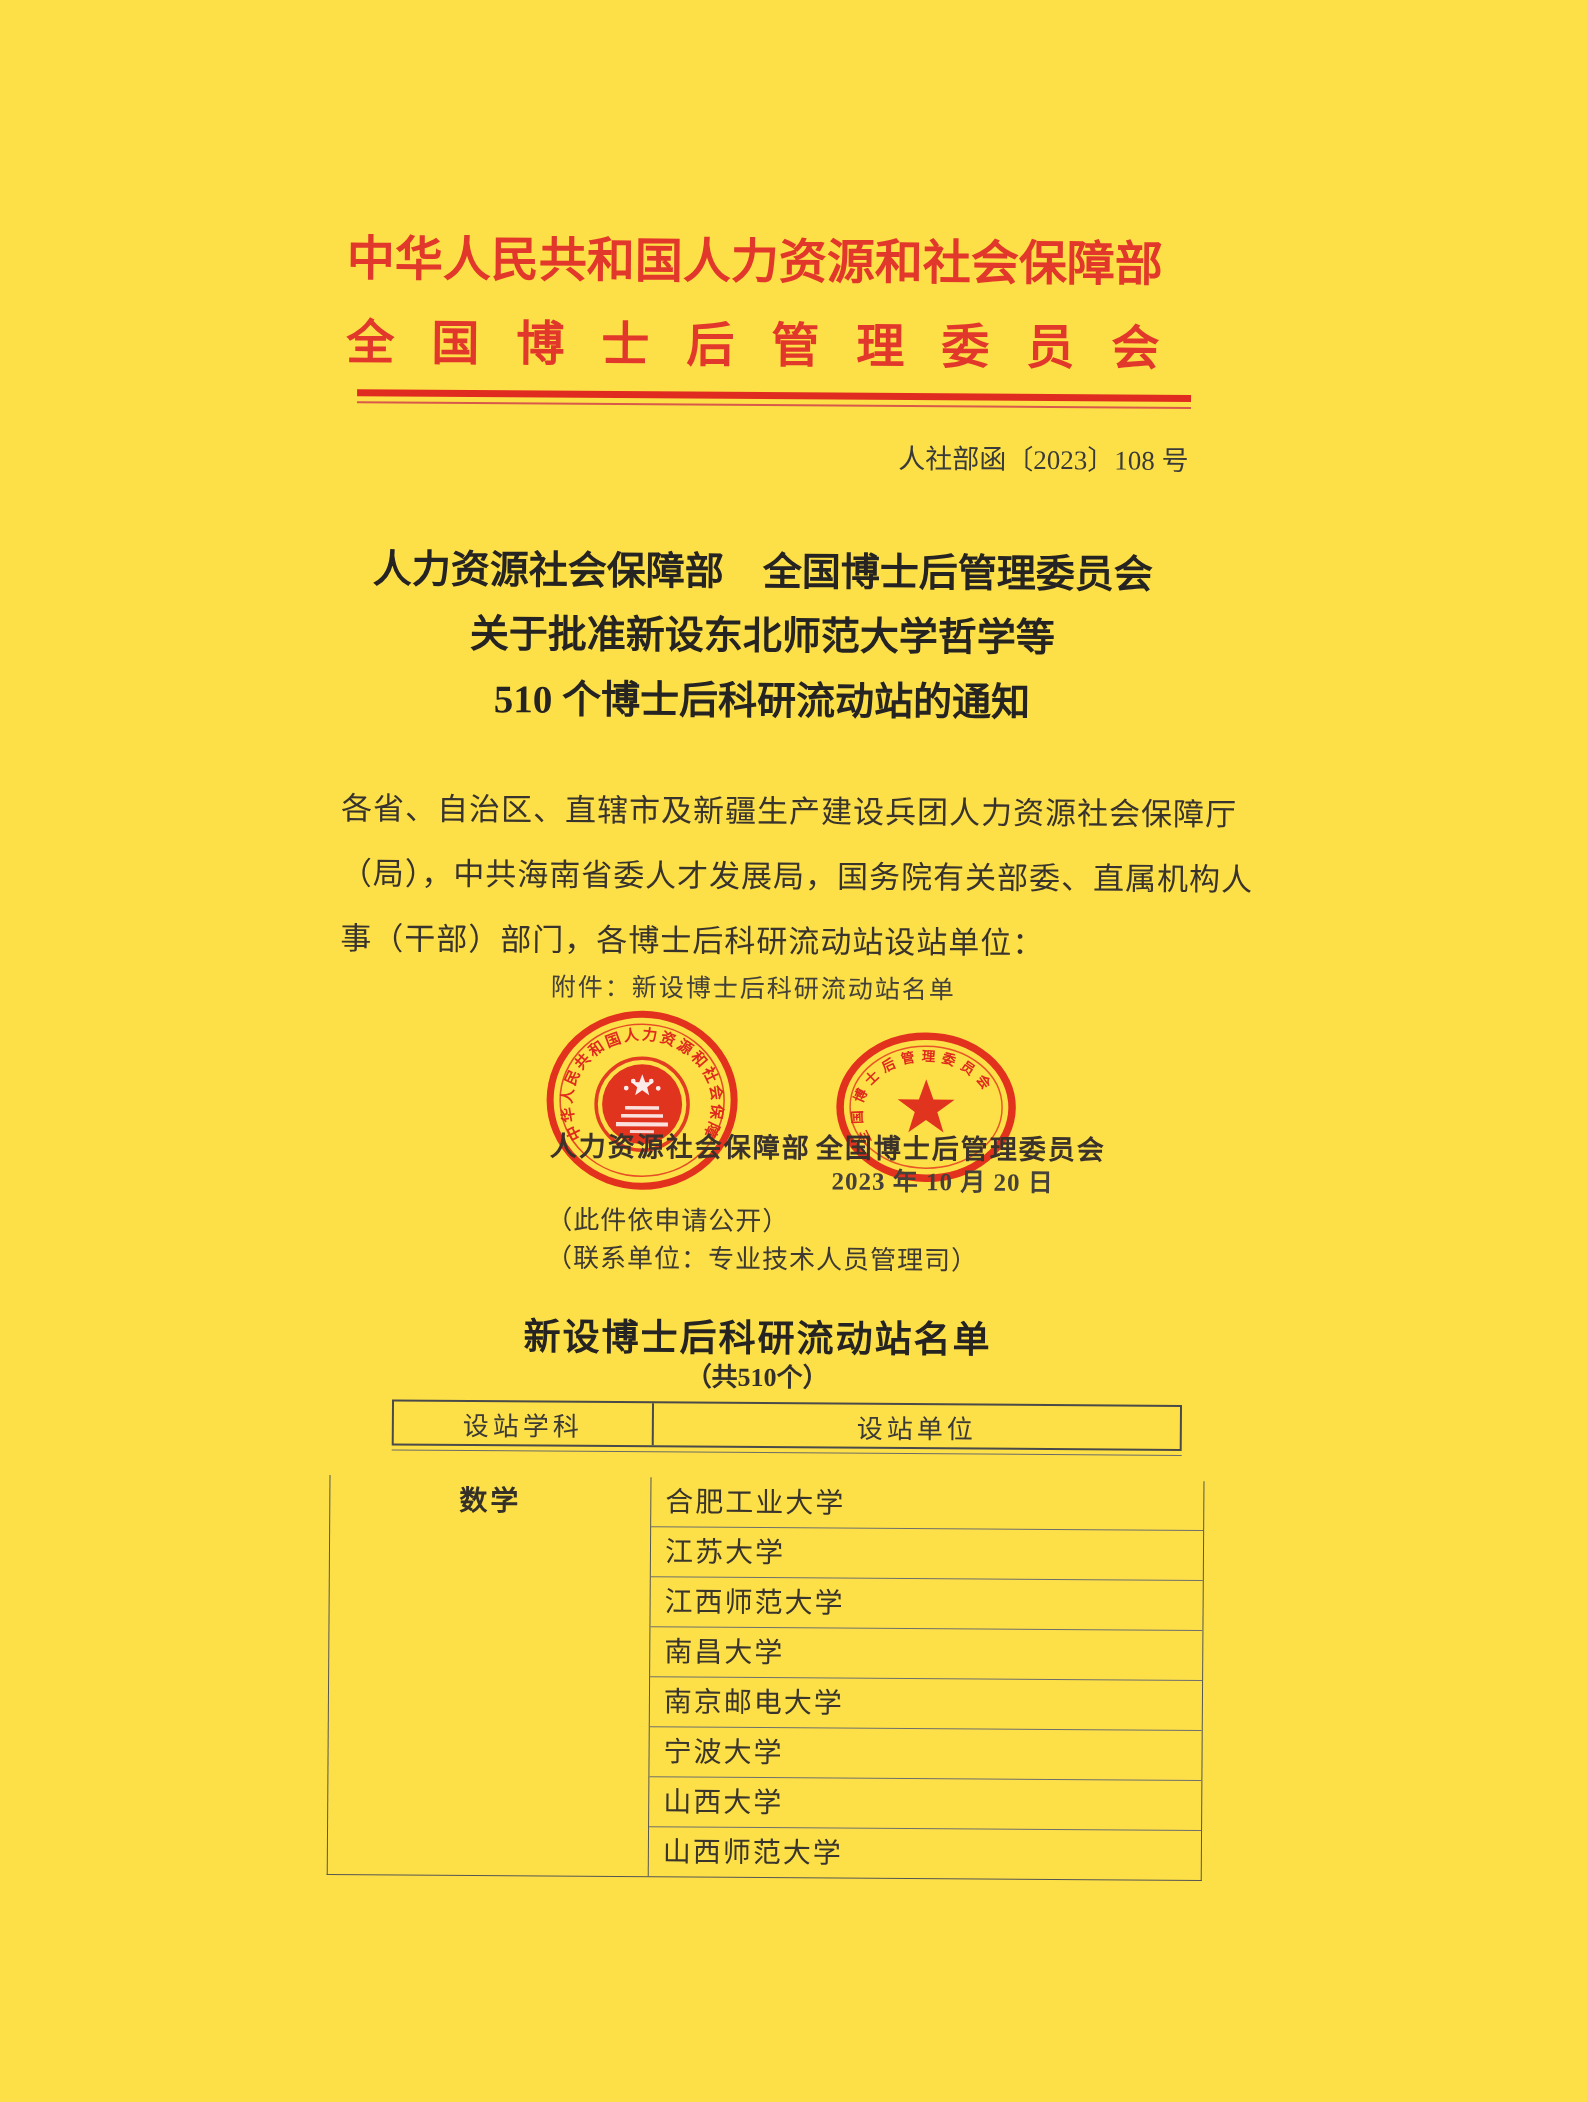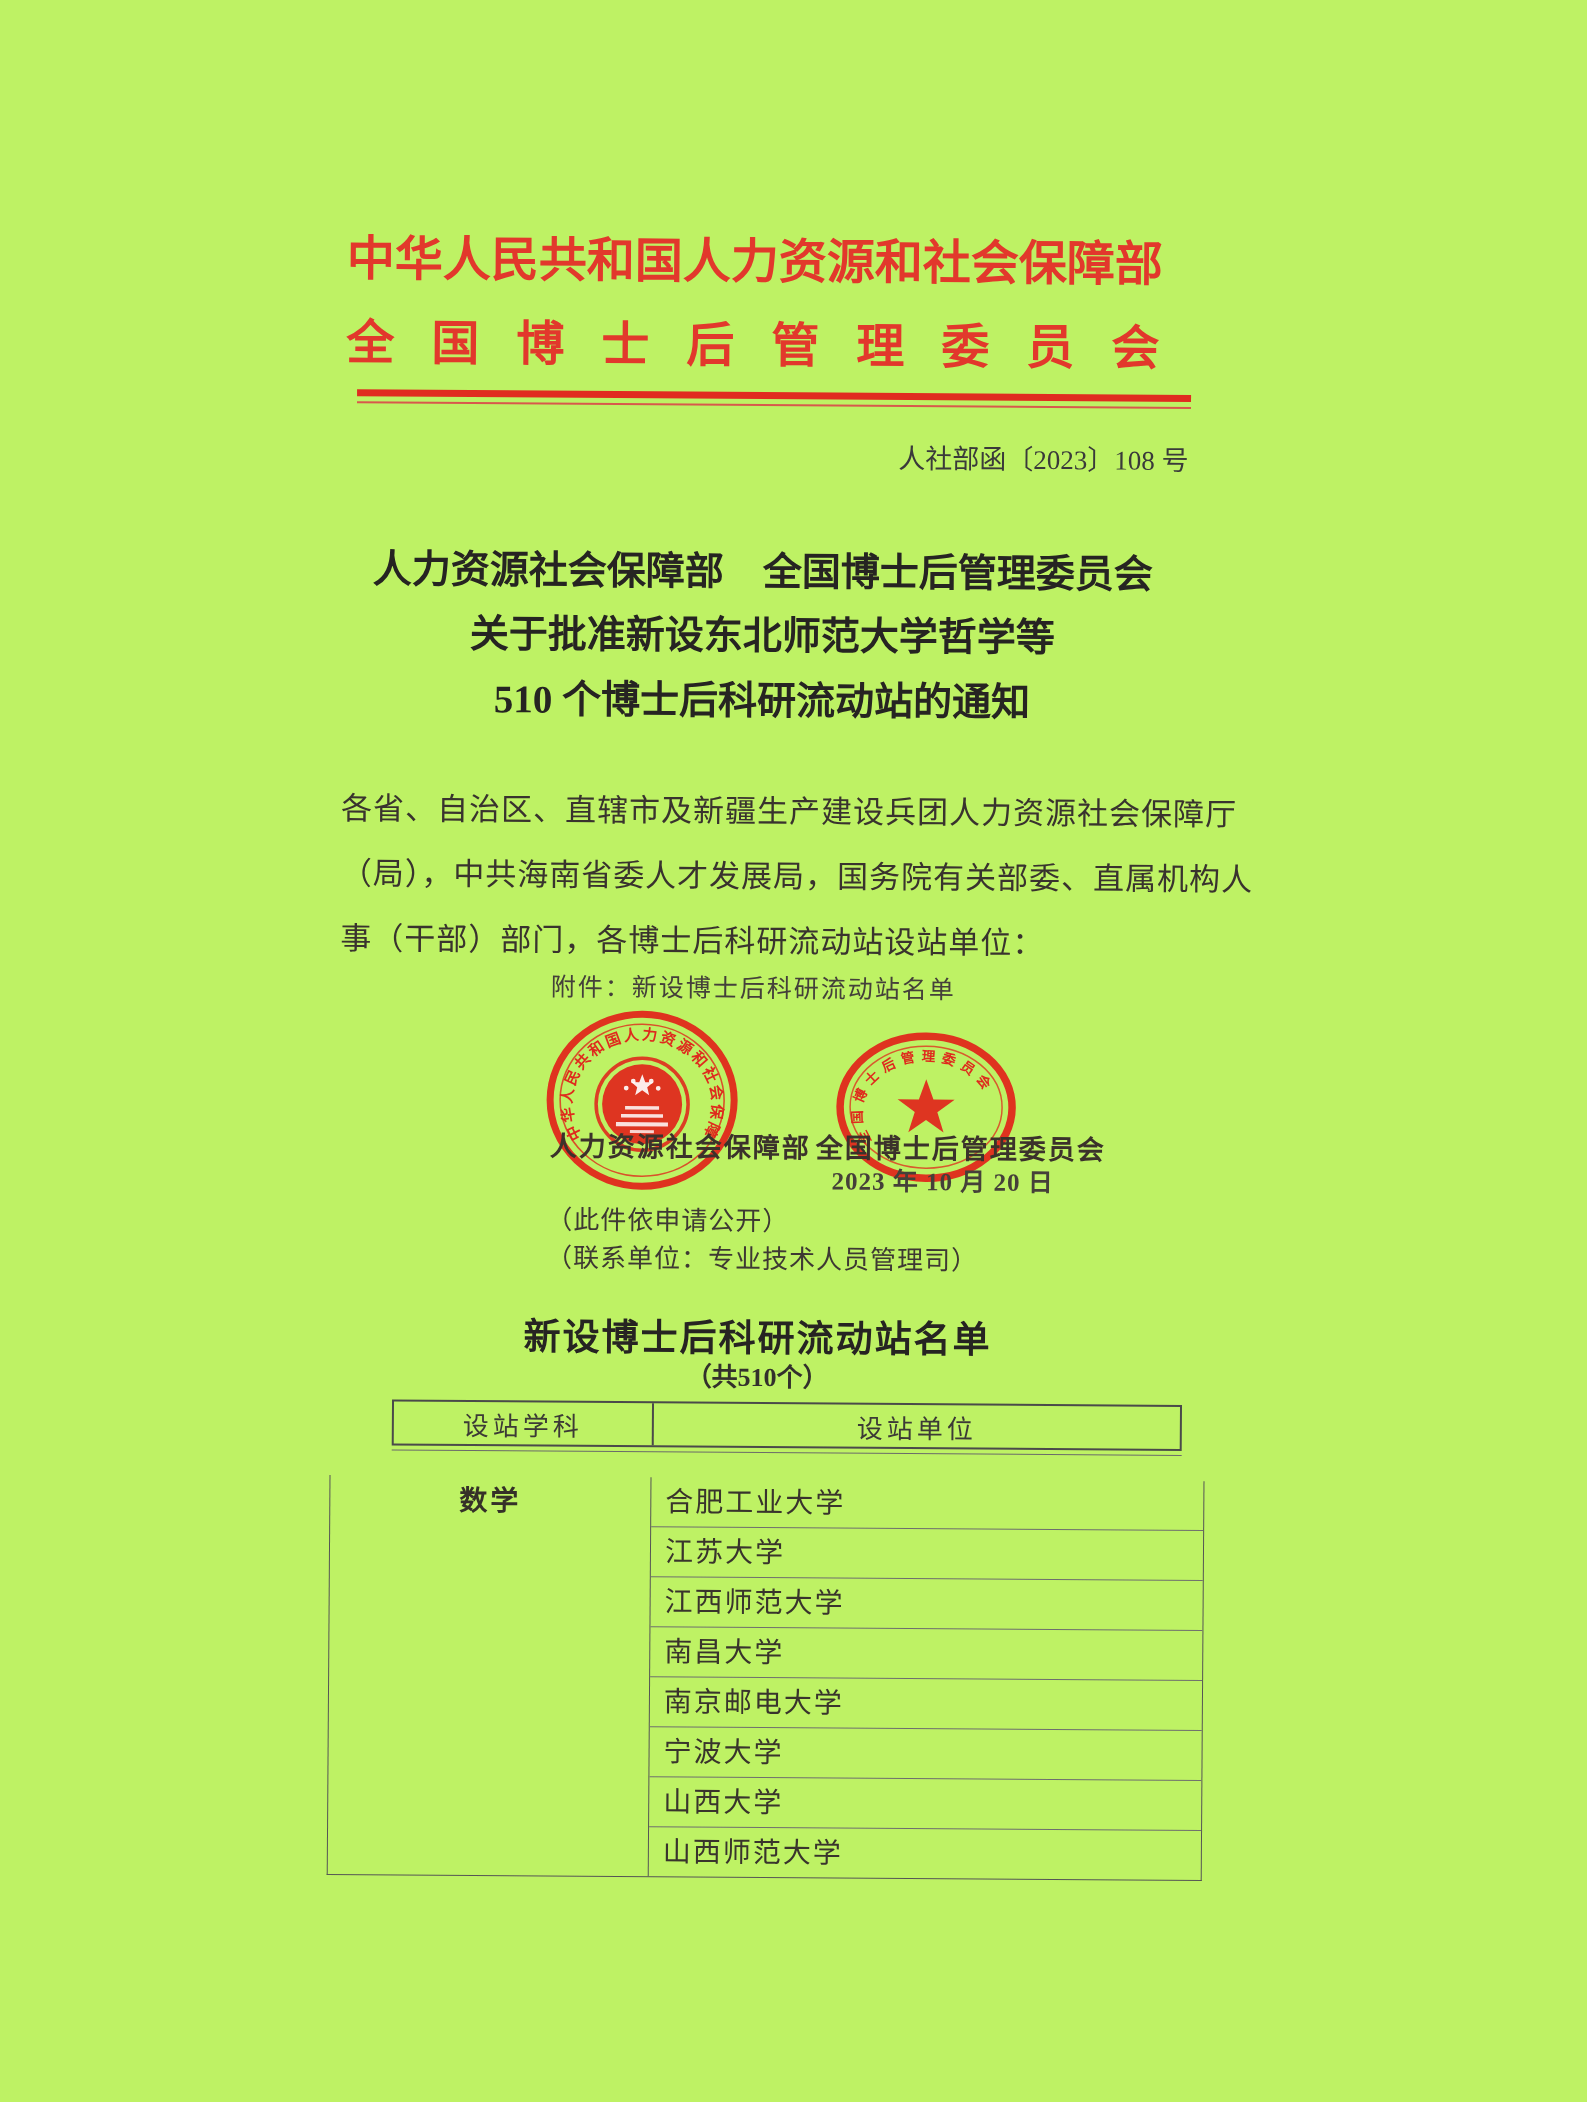--- a/index.html
+++ b/index.html
@@ -1,19 +1,19 @@
 <!DOCTYPE html>
 <html lang="zh-CN"><head>
 <meta charset="utf-8">
 <style>
   html,body{margin:0;padding:0;background:#ffffff;}
   .page{
     position:relative;
     width:1587px;height:2102px;
-    background:#bef264;
+    background:#fde047;
     overflow:hidden;
     font-family:"Liberation Serif","DejaVu Serif",serif;
     color:#2e2b28;
   }
   .content{
     position:absolute;left:0;top:0;width:1587px;height:2102px;
     transform:rotate(0.4deg);
     transform-origin:760px 260px;
   }
   .abs{position:absolute;}

